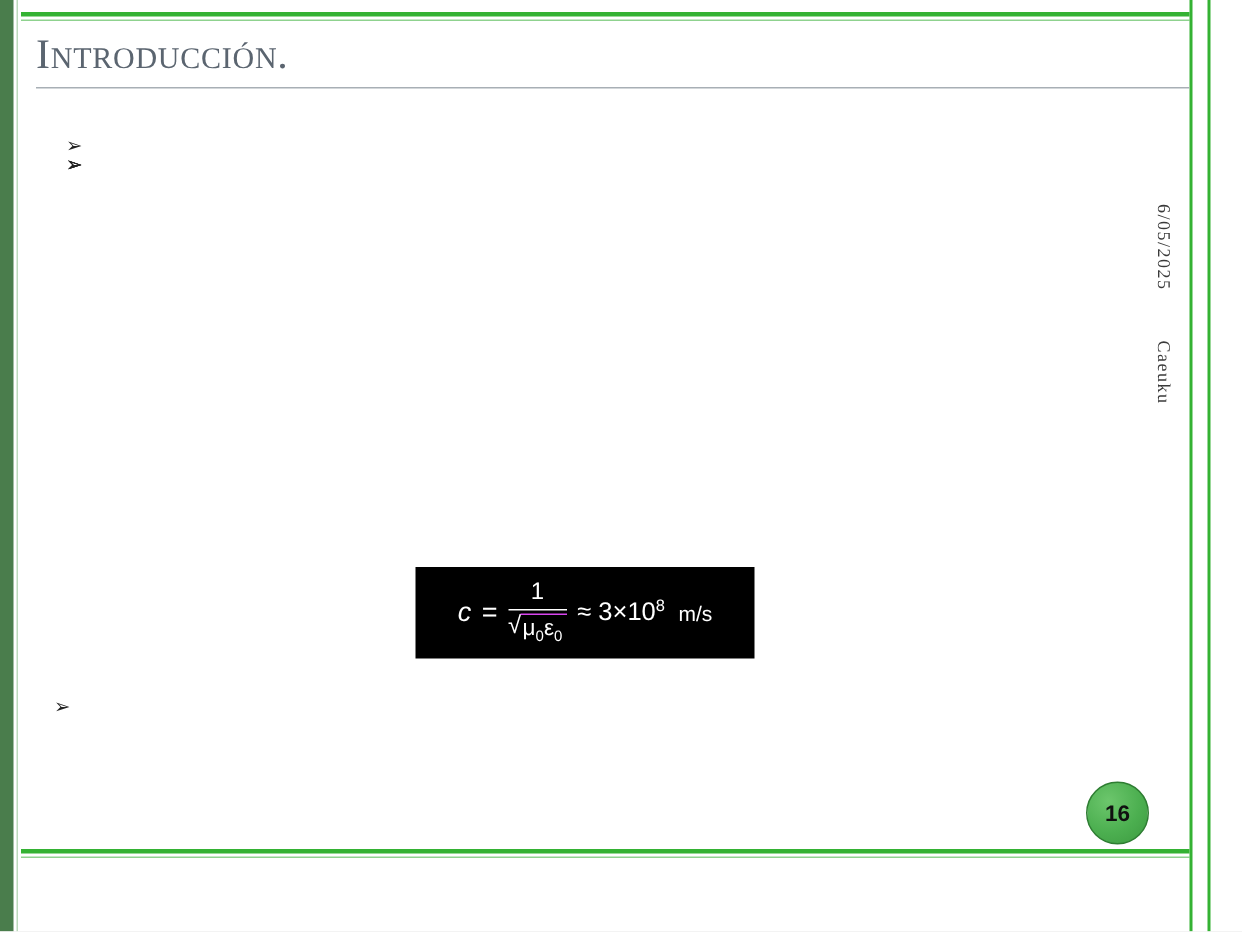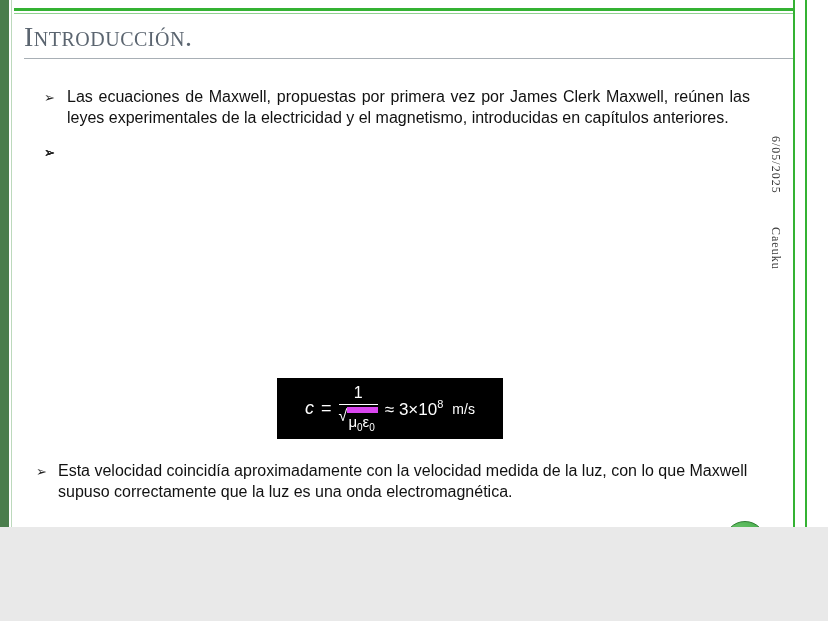--- a/index.html
+++ b/index.html
@@ -5,21 +5,21 @@
   :root{
     --accent: #34b233;
     --left-bar: #4a7d4c;
     --title-gray: #5b6570;
     --circle-green: #4caf50;
     --circle-border: #2e7d32;
   }
   html,body{margin:0;padding:0;background:#e9e9e9;}
   .slide{
     position:relative;
-    width:828px;height:527px;
+    width:828px;height:621px;
     background:#ffffff;
     font-family:"Liberation Sans",sans-serif;
     overflow:hidden;
     margin:0 auto;
   }
   
   .left-bar{position:absolute;left:0;top:0;width:9px;height:621px;background:var(--left-bar);}
   .left-bar-thin{position:absolute;left:11px;top:0;width:1px;height:621px;background:#bcd9bc;}
   .h-line{position:absolute;left:14px;width:779px;background:var(--accent);}
   .h-line.top{top:8px;height:3px;}
@@ -72,21 +72,21 @@
     font-size:18px;
   }
   .f-var{font-style:italic;}
   .frac{display:inline-flex;flex-direction:column;align-items:center;line-height:1;}
   .frac .num{font-size:16px;padding:0 4px 3px 4px;}
   .frac .den{
     display:inline-flex;align-items:flex-start;
     border-top:1px solid #fff;padding-top:2px;font-size:15px;
   }
   .sqrt{font-size:16px;line-height:1.1;}
-  .radicand{border-top:6px solid #d946ef;padding:1px 3px 0 1px;}
+  .radicand{border-top:1px solid #d946ef;padding:1px 3px 0 1px;}
   .radicand sub{font-size:10px;}
   .f-rest{font-size:17px;text-align:center;}
   .f-rest sup{font-size:11px;}
   .f-unit{font-size:14px;margin-left:2px;}
 
   
   .side-text{
     position:absolute;left:783px;
     transform-origin:0 0;transform:rotate(90deg);
     font-family:"Liberation Serif",serif;
@@ -120,21 +120,20 @@
   <div class="h-line bottom-thin"></div>
   <div class="v-line inner"></div>
   <div class="v-line outer"></div>
 
   <div class="title">Introducción.</div>
   <div class="title-rule"></div>
 
   <div class="content">
     <div class="bullet">
       <span class="marker">➢</span>
-      <span>Las ecuaciones de Maxwell, propuestas por primera vez por James Clerk Maxwell, reúnen las leyes experimentales de la electricidad y el magnetismo, introducidas en capítulos anteriores.</span>
     </div>
     <div class="bullet">
       <span class="marker">➢</span>
     </div>
     <div class="bullet">
       <span class="marker">➢</span>
     </div>
     <div class="bullet">
       <span class="marker">➢</span>
     </div>
@@ -152,21 +151,20 @@
         <span class="sqrt">√</span>
         <span class="radicand"><span>μ</span><sub>0</sub><span>ε</span><sub>0</sub></span>
       </span>
     </span>
     <span class="f-rest"><span>≈ 3×10</span><sup>8</sup></span>
     <span class="f-unit">m/s</span>
   </div>
 
   <div class="bullet closing-bullet">
     <span class="marker">➢</span>
-    <span>Esta velocidad coincidía aproximadamente con la velocidad medida de la luz, con lo que Maxwell supuso correctamente que la luz es una onda electromagnética.</span>
   </div>
 
   <div class="side-text side-date">6/05/2025</div>
   <div class="side-text side-footer">Caeuku</div>
 
   <div class="page-circle">
     <span>16</span>
   </div>
 
 </div>

